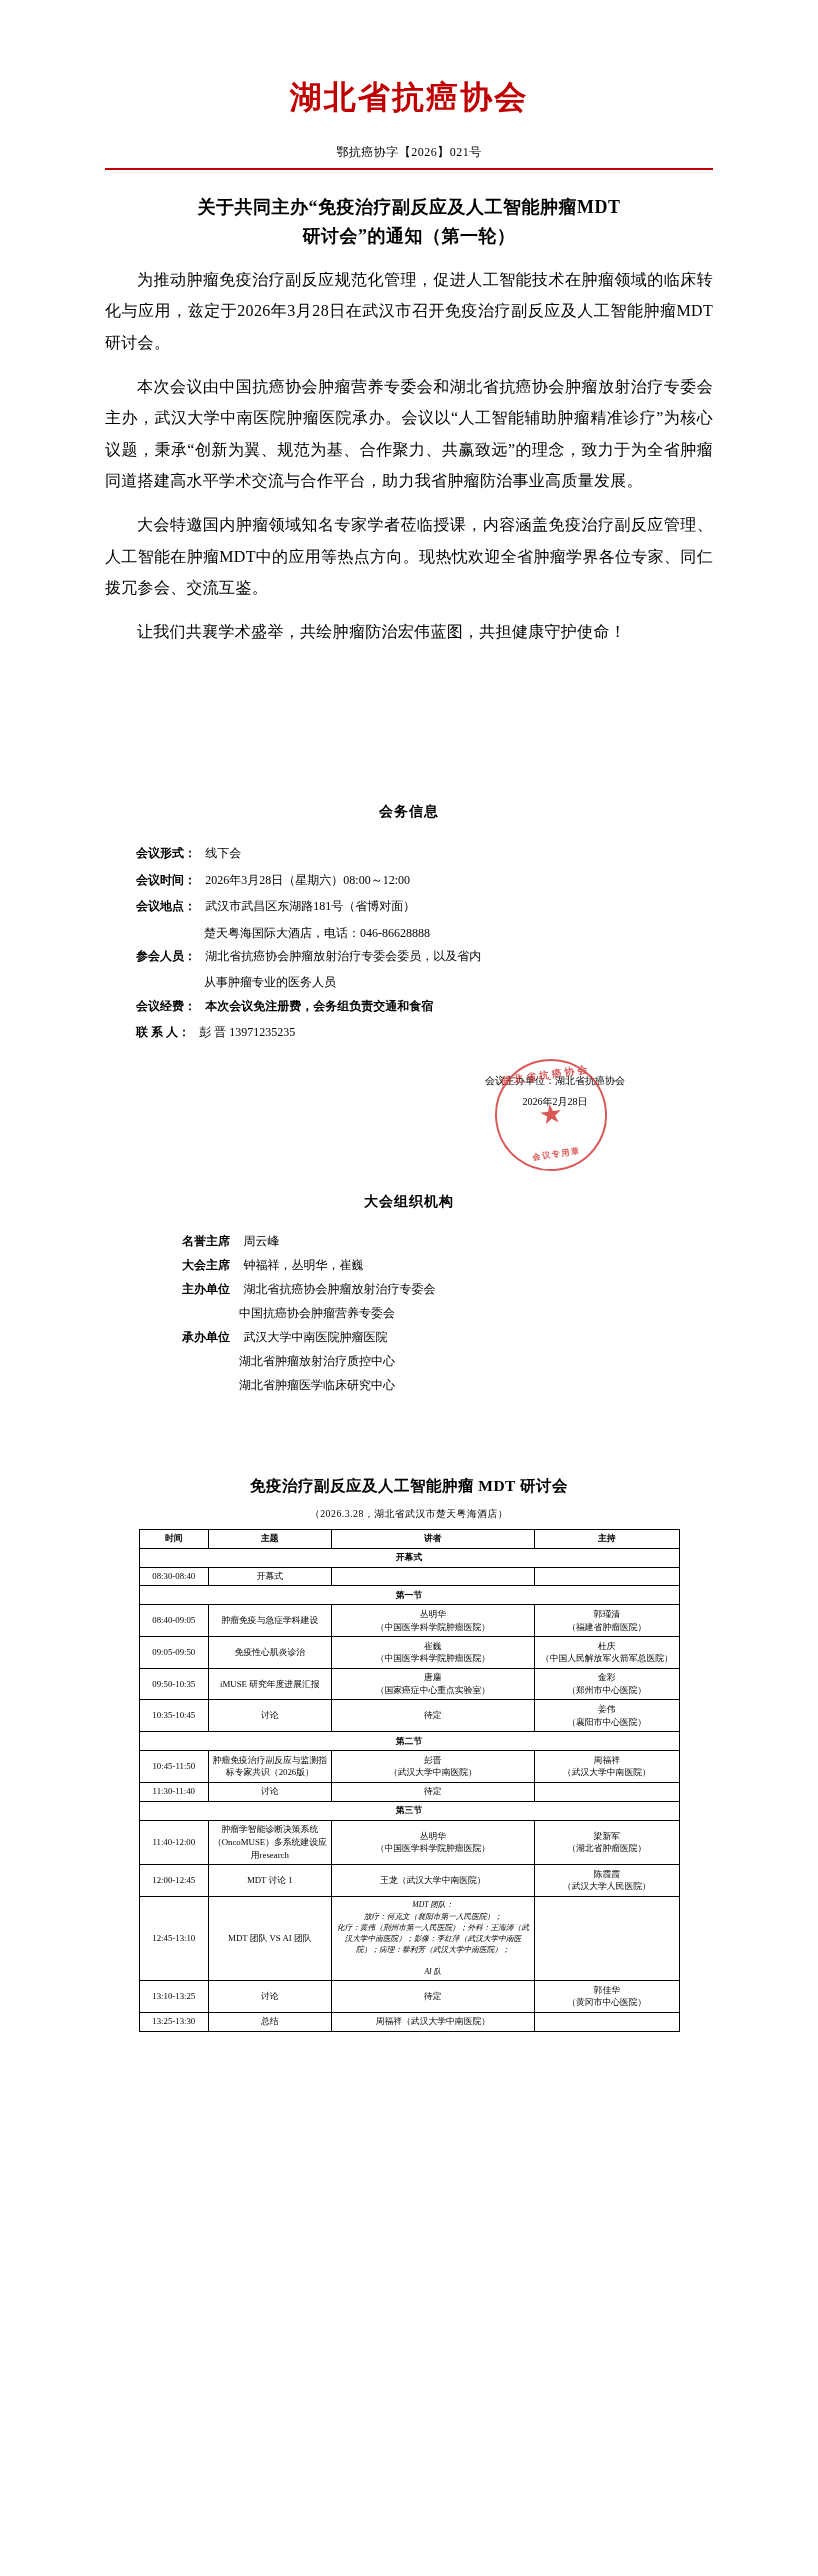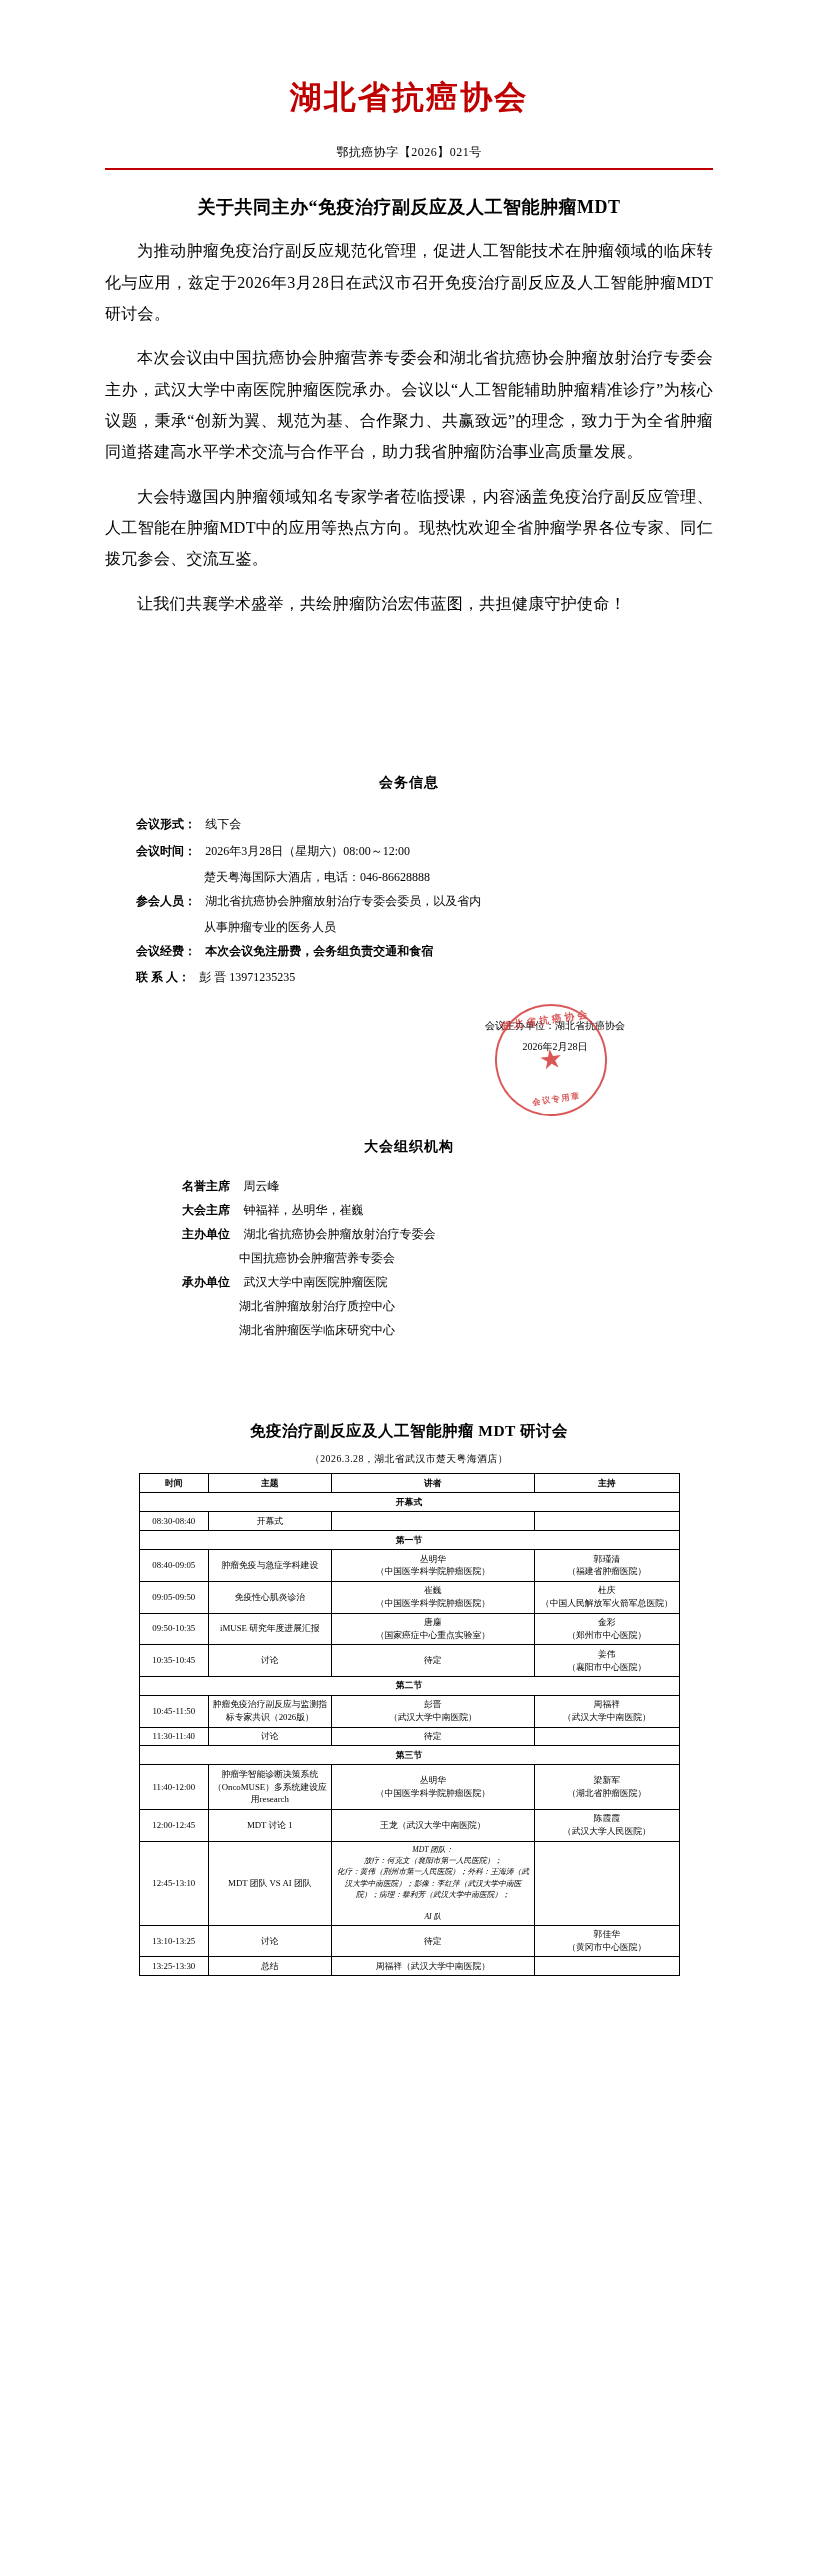--- a/index.html
+++ b/index.html
@@ -202,39 +202,44 @@
 
 <div class="page">
   <div class="inner">
 
     <div class="org-title">湖北省抗癌协会</div>
     <div class="doc-number">鄂抗癌协字【2026】021号</div>
     <div class="red-rule"></div>
 
     <div class="doc-title">
       <div>关于共同主办“免疫治疗副反应及人工智能肿瘤MDT</div>
+      <div>研讨会”的通知（第一轮）</div>
     </div>
 
     <div>
       <p class="body-p">为推动肿瘤免疫治疗副反应规范化管理，促进人工智能技术在肿瘤领域的临床转化与应用，兹定于2026年3月28日在武汉市召开免疫治疗副反应及人工智能肿瘤MDT研讨会。</p>
       <p class="body-p">本次会议由中国抗癌协会肿瘤营养专委会和湖北省抗癌协会肿瘤放射治疗专委会主办，武汉大学中南医院肿瘤医院承办。会议以“人工智能辅助肿瘤精准诊疗”为核心议题，秉承“创新为翼、规范为基、合作聚力、共赢致远”的理念，致力于为全省肿瘤同道搭建高水平学术交流与合作平台，助力我省肿瘤防治事业高质量发展。</p>
       <p class="body-p">大会特邀国内肿瘤领域知名专家学者莅临授课，内容涵盖免疫治疗副反应管理、人工智能在肿瘤MDT中的应用等热点方向。现热忱欢迎全省肿瘤学界各位专家、同仁拨冗参会、交流互鉴。</p>
       <p class="body-p">让我们共襄学术盛举，共绘肿瘤防治宏伟蓝图，共担健康守护使命！</p>
     </div>
 
     <div class="section-heading" style="margin-top:155px;">会务信息</div>
 
     <div class="info-block">
       <div class="info-row">
         <div class="info-label">会议形式：</div>
         <div class="info-value">线下会</div>
       </div>
       <div class="info-row">
         <div class="info-label">会议时间：</div>
         <div class="info-value">2026年3月28日（星期六）08:00～12:00</div>
+      </div>
+      <div class="info-row">
+        <div class="info-label">会议地点：</div>
+        <div class="info-value">武汉市武昌区东湖路181号（省博对面）</div>
       </div>
       <div class="info-cont">楚天粤海国际大酒店，电话：046-86628888</div>
       <div class="info-row">
         <div class="info-label">参会人员：</div>
         <div class="info-value">湖北省抗癌协会肿瘤放射治疗专委会委员，以及省内</div>
       </div>
       <div class="info-cont">从事肿瘤专业的医务人员</div>
       <div class="info-row">
         <div class="info-label">会议经费：</div>
         <div class="info-value bold-val">本次会议免注册费，会务组负责交通和食宿</div>

